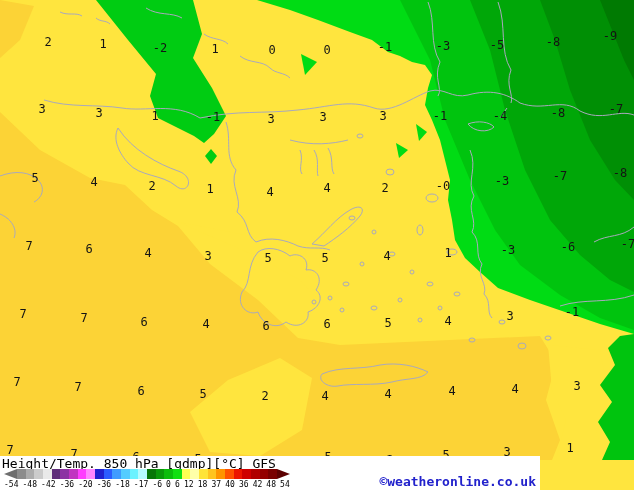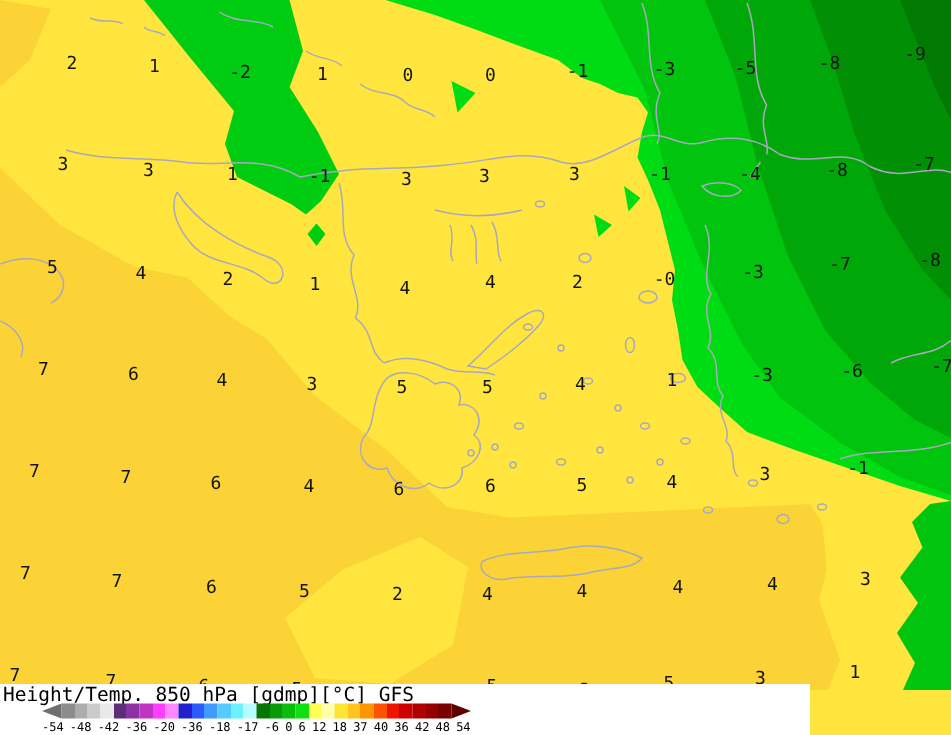--- a/index.html
+++ b/index.html
@@ -5,21 +5,21 @@
   html,body{margin:0;padding:0;background:#fff;}
   .stage{position:relative;width:634px;height:490px;overflow:hidden;font-family:"DejaVu Sans Mono",monospace;background:#ffe53e;}
   .stage svg{position:absolute;left:0;top:0;display:block;}
   .tval{font:12px "DejaVu Sans Mono",monospace;fill:#141414;text-anchor:middle;}
   .coast{fill:none;stroke:#a9a9bd;stroke-width:1;}
   .coastf{fill:none;stroke:#a9a9bd;stroke-width:1;}
   .footer{position:absolute;left:0;top:456px;width:540px;height:34px;background:#ffffff;}
   .foot-row1{position:absolute;left:0;top:0;width:100%;display:flex;justify-content:space-between;align-items:flex-start;}
   .prod{font:13px "DejaVu Sans Mono",monospace;color:#000;padding-left:2px;white-space:pre;}
   .run{font:14px "DejaVu Sans Mono",monospace;color:#000;padding-right:3px;white-space:pre;}
-  .scale-wrap{position:absolute;left:28px;top:13px;width:286px;}
+  .scale-wrap{position:absolute;left:4px;top:13px;width:286px;}
   .scale-row{display:flex;align-items:center;height:10px;}
   .arrow-left{width:0;height:0;border-top:5px solid transparent;border-bottom:5px solid transparent;border-right:13px solid #6e6e6e;}
   .arrow-right{width:0;height:0;border-top:5px solid transparent;border-bottom:5px solid transparent;border-left:13px solid #5c0000;}
   .blocks{flex:1;display:flex;height:10px;}
   .blk{flex:1;height:10px;}
   .scale-ticks{display:flex;justify-content:space-between;font:8px "DejaVu Sans Mono",monospace;color:#000;margin-top:1px;}
   .copyright{position:absolute;right:4px;bottom:1px;font:13px "DejaVu Sans Mono",monospace;color:#2222cc;font-weight:bold;text-decoration:none;}
 </style>
 </head>
 <body>
@@ -238,15 +238,16 @@
           <span>12</span>
           <span>18</span>
           <span>37</span>
           <span>40</span>
           <span>36</span>
           <span>42</span>
           <span>48</span>
           <span>54</span>
         </div>
     </div>
+    <a class="copyright" href="#">©weatheronline.co.uk</a>
   </div>
 
 </div>
 
 </body></html>

